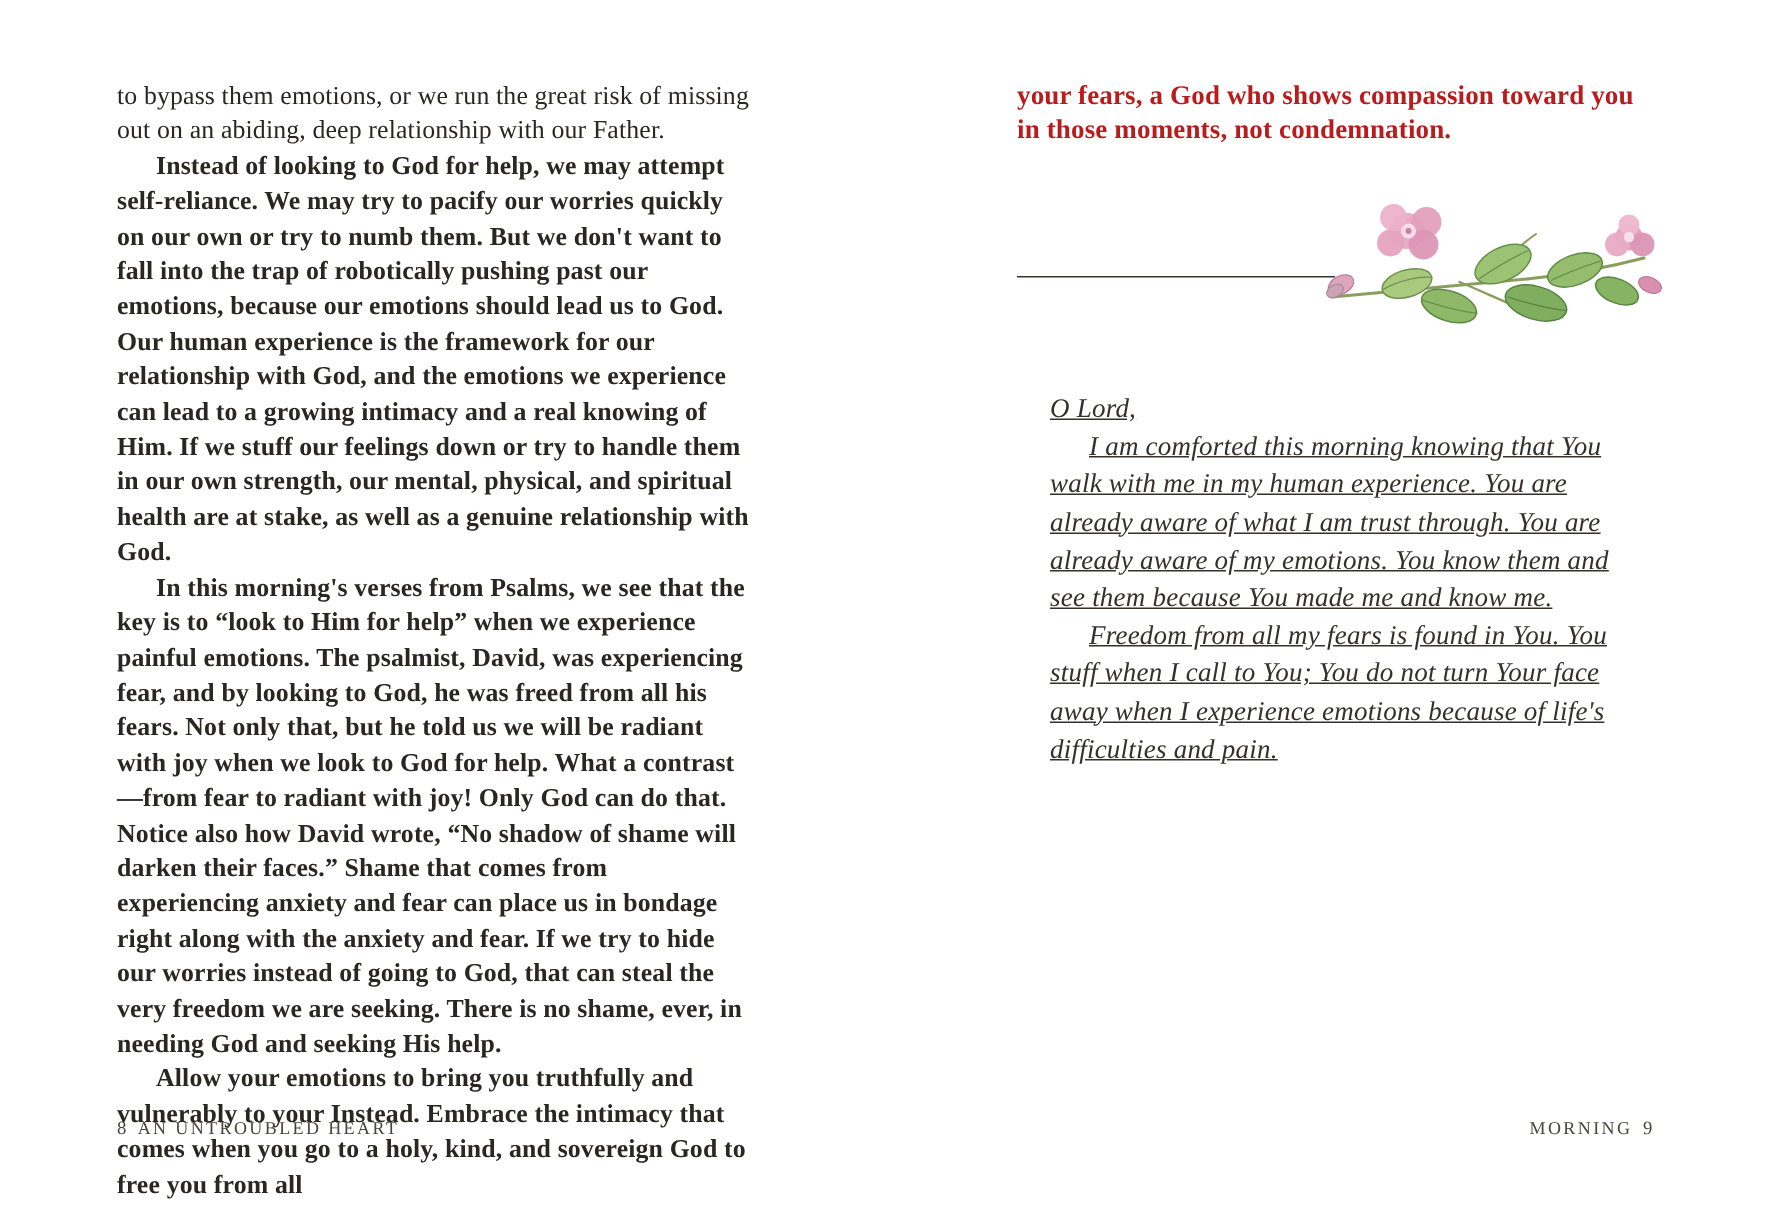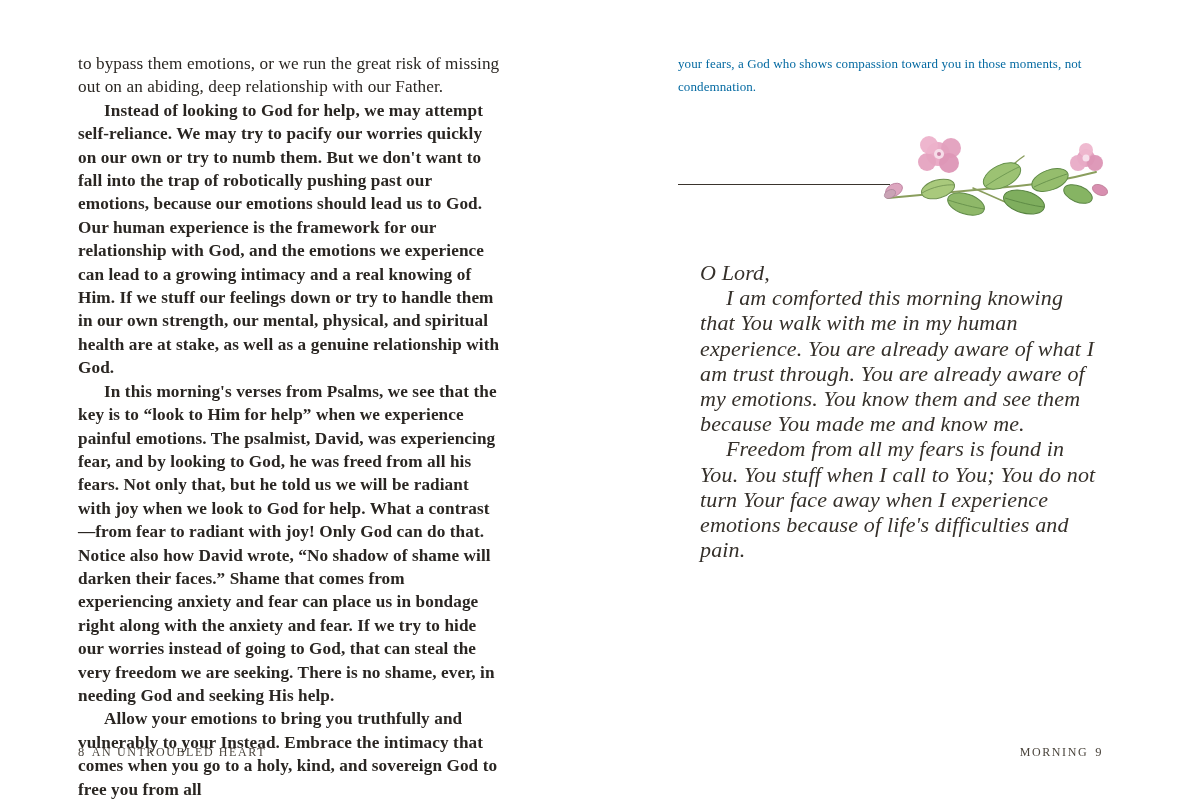--- a/index.html
+++ b/index.html
@@ -45,24 +45,25 @@
     letter-spacing: 0.1px;
   }
   .body-text p.indent {
     text-indent: 26px;
     font-weight: bold;
   }
 
   
   .intro-text p {
     margin: 0;
-    font-size: 13px;
+    font-size: 18px;
     line-height: 23.4px;
-    color: #0369a1;
+    color: #b91c1c;
     letter-spacing: 0.1px;
+    font-weight: bold;
   }
 
   
   .rule {
     position: absolute;
     left: 0px;
     top: 132px;
     width: 212px;
     height: 1px;
     background: #3a342d;
@@ -81,24 +82,25 @@
   .prayer {
     position: absolute;
     left: 22px;
     top: 208px;
     width: 398px;
   }
   .prayer p {
     margin: 0;
     font-family: "Liberation Serif", serif;
     font-style: italic;
-    font-size: 22px;
+    font-size: 18px;
     line-height: 25.2px;
     color: #35302a;
     letter-spacing: 0.15px;
+    text-decoration: underline;
   }
   .prayer p.indent {
     text-indent: 26px;
   }
 
   
   .footer {
     position: absolute;
     bottom: 44px;
     font-family: "Liberation Serif", serif;

